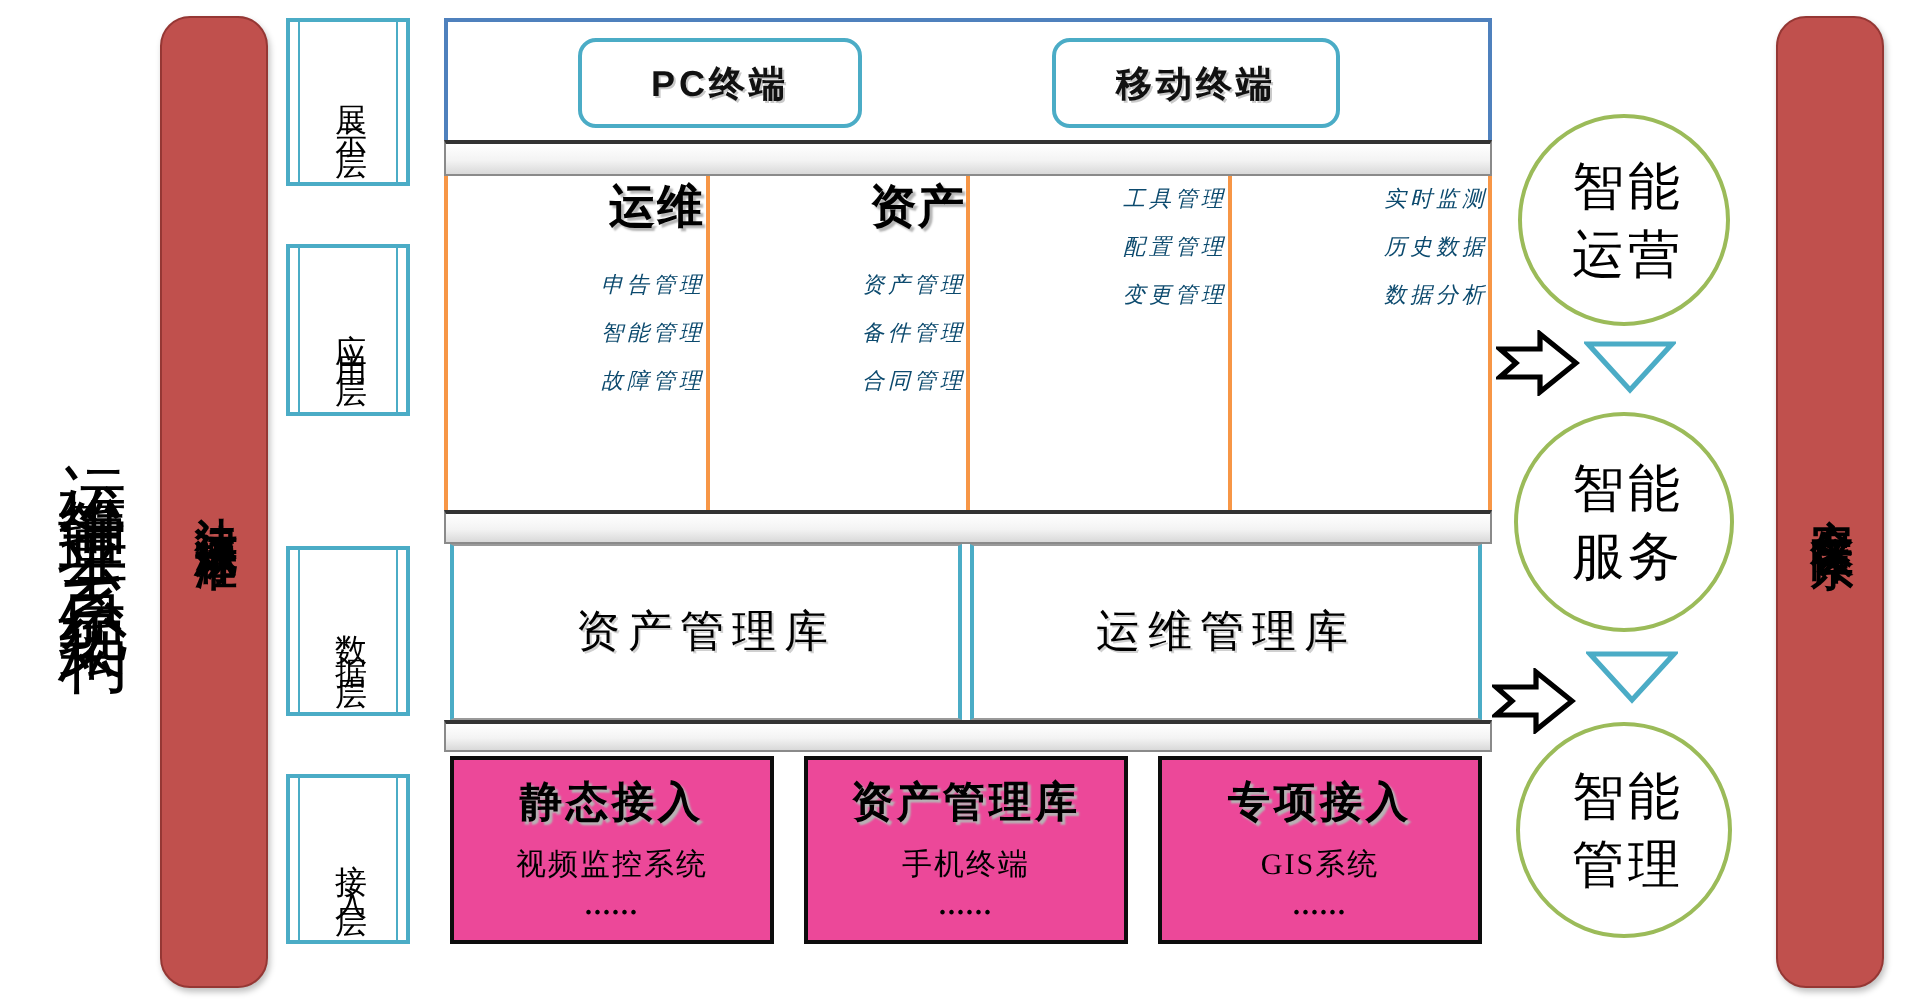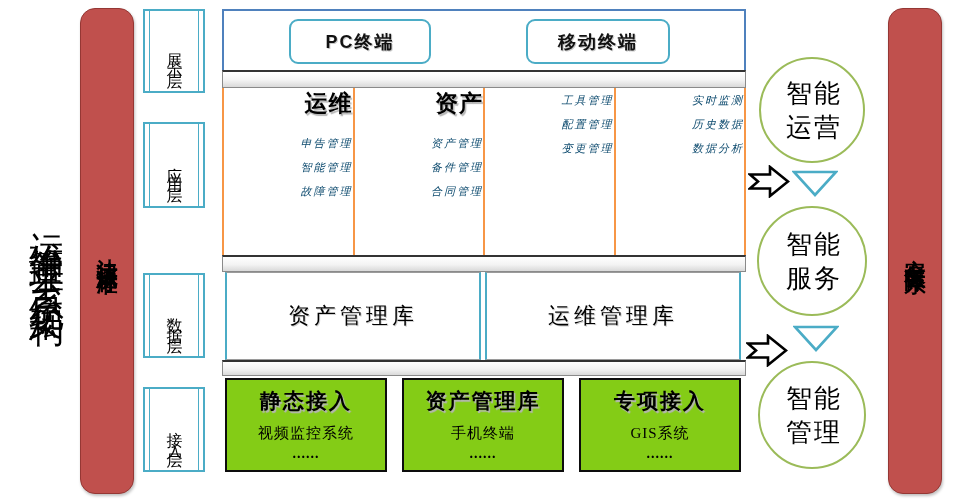--- a/index.html
+++ b/index.html
@@ -98,21 +98,21 @@
     font-family:"Liberation Serif", serif;
     font-size:22px; letter-spacing:4px; color:#000;
     text-shadow:1px 1px 0 #d0d0d0;
   }
 
   .access-row {
     position:absolute; left:222px; top:378px; width:524px; height:94px;
     display:flex; gap:15px; padding:0 5px 0 3px;
   }
   .access-box {
-    flex:1; background:#84cc16; border:2.5px solid #0d0d0d;
+    flex:1; background:#ec4899; border:2.5px solid #0d0d0d;
     text-align:center; padding-top:7px;
   }
   .access-title {
     font-size:21px; font-weight:bold; letter-spacing:2px; color:#000;
     text-shadow:1.5px 1.5px 1px #b5b5b5; margin-bottom:7px;
   }
   .access-item {
     font-family:"Liberation Serif", serif;
     font-size:15px; letter-spacing:1px; line-height:22px; color:#000;
   }

